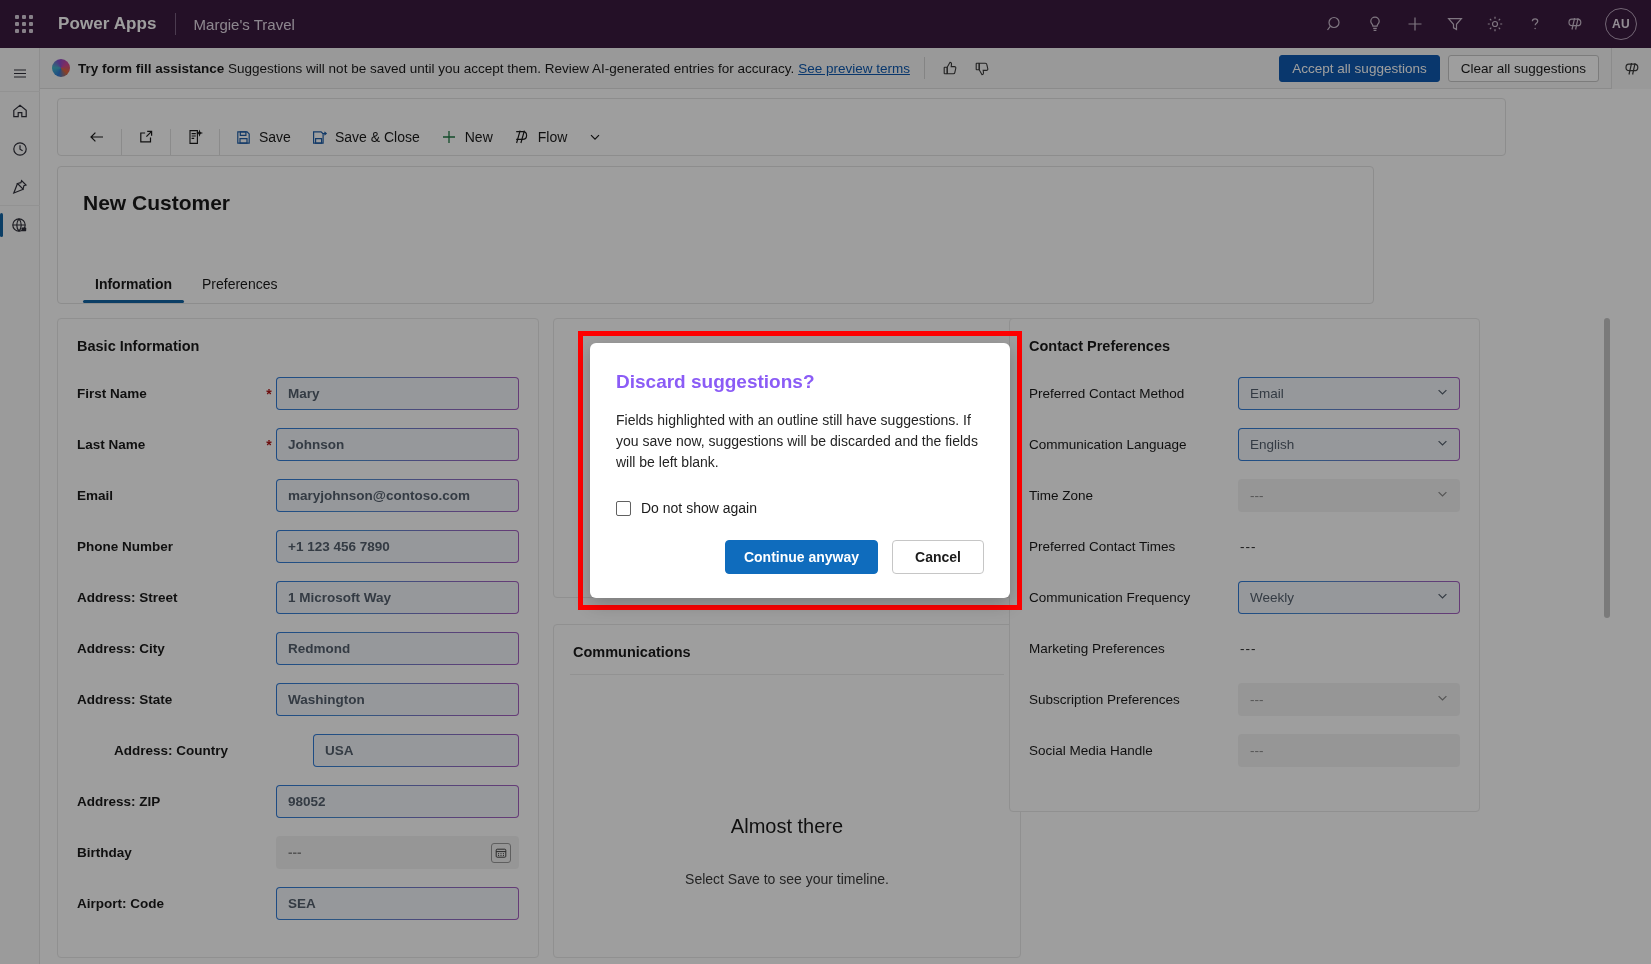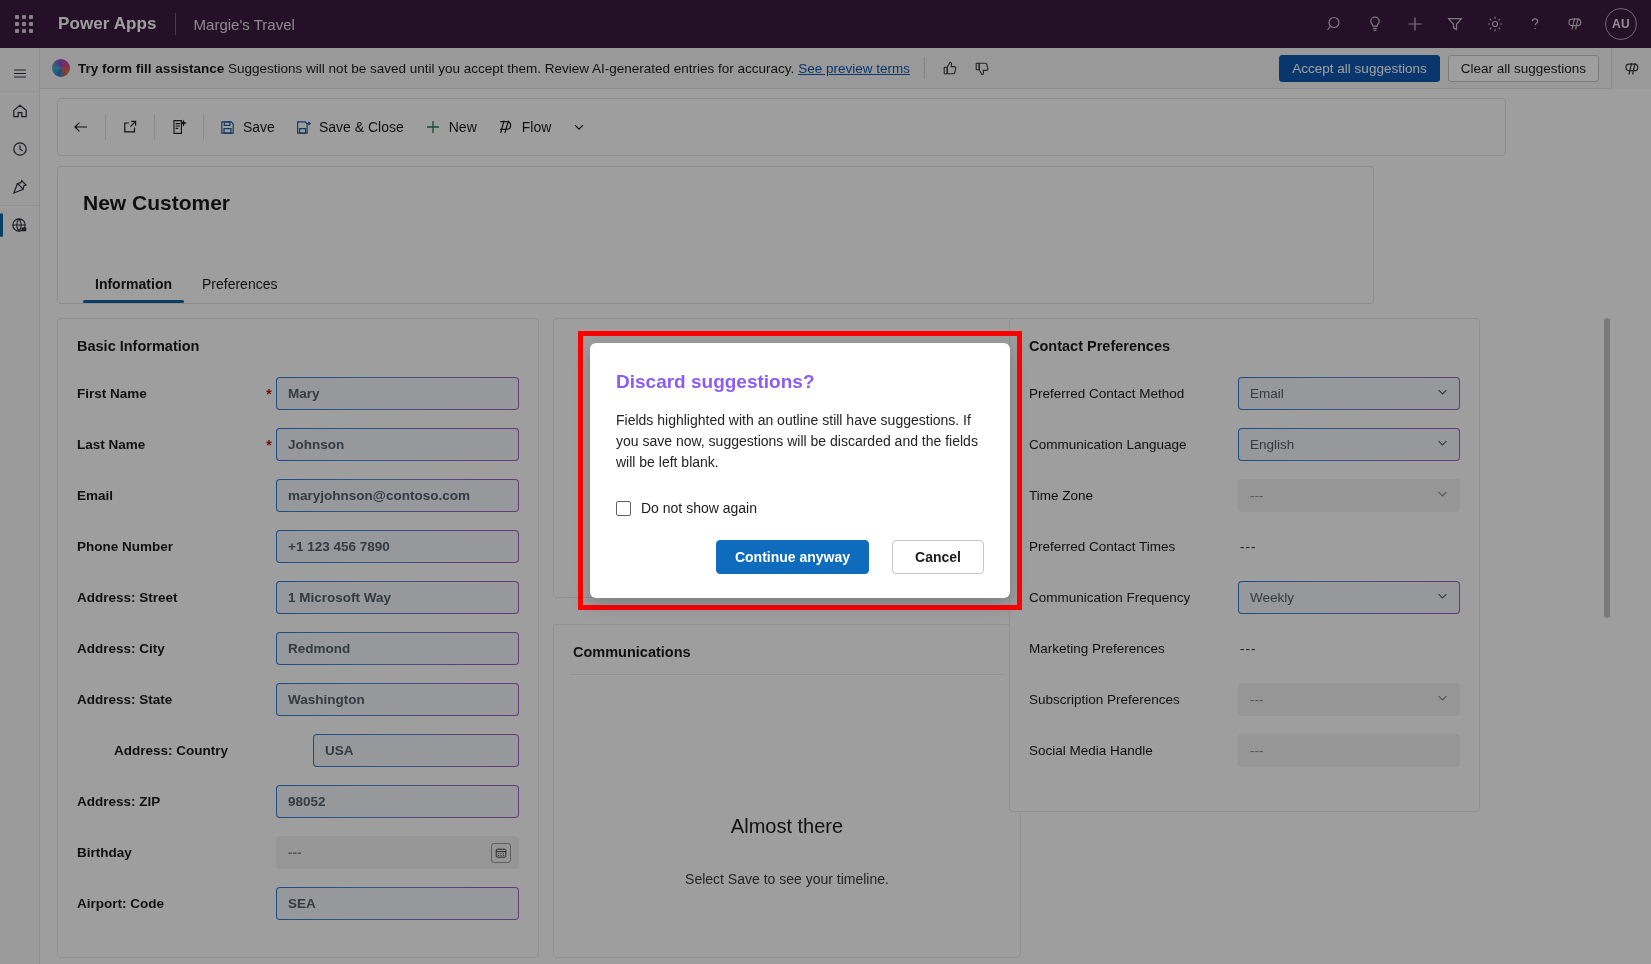--- a/index.html
+++ b/index.html
@@ -86,21 +86,21 @@
   .banner-right-icon {
     position: absolute; right: 0; top: 48px; width: 40px; height: 41px;
     display: flex; align-items: center; justify-content: center; cursor: pointer; color: #3a3a3a;
     z-index: 4; border-left: 1px solid #e1e1e1; background: #f7f7f7;
   }
 
   
   .cmdbar-wrap {
     position: absolute; top: 98px; left: 57px; width: 1449px; height: 58px;
     background: #ffffff; border: 1px solid #e4e4e4; border-radius: 4px;
-    display: flex; align-items: center; padding: 0 4px;
+    display: flex; align-items: flex-end; padding: 0 20px;
     z-index: 2;
   }
   .cmd { display: flex; align-items: center; gap: 7px; height: 36px; padding: 0 10px; border-radius: 3px; cursor: pointer; font-size: 14px; color: #1b1b1b; }
   .cmd-vsep { width: 1px; height: 26px; background: #e0e0e0; margin: 0 5px; }
 
   
   .form-header {
     position: absolute; top: 166px; left: 57px; width: 1317px; height: 138px;
     background: #ffffff; border: 1px solid #e4e4e4; border-radius: 4px;
     z-index: 2;
@@ -198,21 +198,21 @@
     width: 15px; height: 15px; border: 1px solid #616161; border-radius: 2px; background: #fff; flex: 0 0 15px;
   }
   .dlg-check span { font-size: 14px; color: #1b1b1b; }
   .dlg-actions { display: flex; justify-content: flex-end; gap: 14px; margin-top: 24px; }
   .btn-primary {
     background: #0f6cbd; color: #fff; border: 1px solid #0f6cbd; border-radius: 4px;
     font-size: 14px; font-weight: 600; padding: 8px 18px; cursor: pointer; font-family: inherit;
   }
   .btn-default {
     background: #fff; color: #1b1b1b; border: 1px solid #c6c6c6; border-radius: 4px;
-    font-size: 14px; font-weight: 600; padding: 8px 22px; cursor: pointer; font-family: inherit; margin-left: 9px;
+    font-size: 14px; font-weight: 600; padding: 8px 22px; cursor: pointer; font-family: inherit;
   }
 </style>
 </head>
 <body>
 
 <div id="app-root">
 
   <div class="topbar">
     <div class="waffle">
       <div class="waffle-grid">

